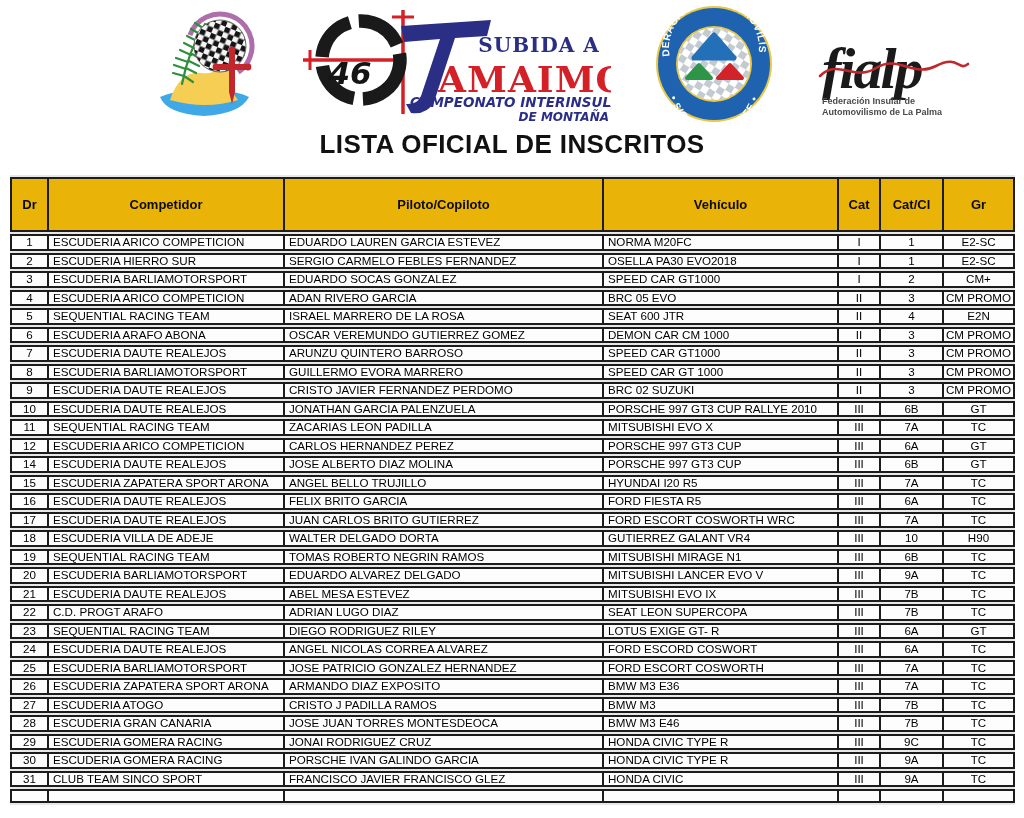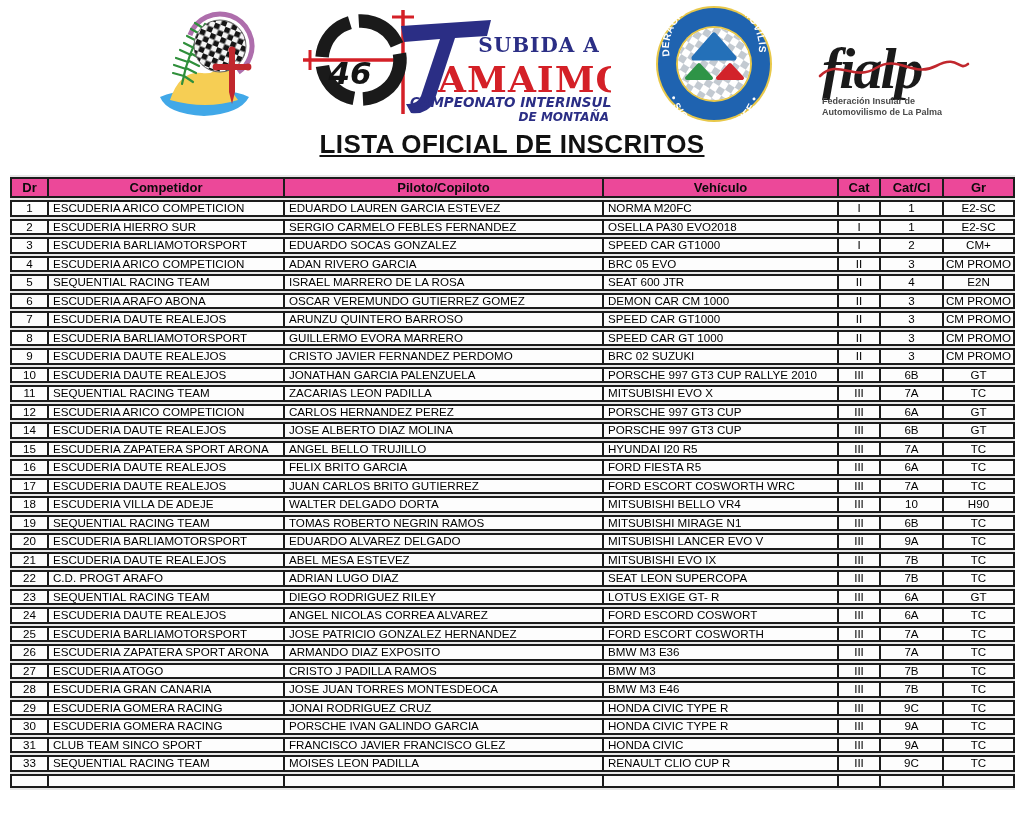--- a/index.html
+++ b/index.html
@@ -9,33 +9,33 @@
 
   
   .logo { position:absolute; }
   .logo-ecv      { left:152px; top:4px; }
   .logo-tamaimo  { left:303px; top:10px; }
   .logo-tenerife { left:653px; top:3px; }
   .logo-fialp    { left:818px; top:36px; }
 
   
   .doc-title { position:absolute; top:129px; left:0; right:0; text-align:center;
-    font-size:26px; font-weight:bold; color:#111; letter-spacing:.4px;text-decoration:underline; }
+    font-size:26px; font-weight:bold; color:#111; letter-spacing:.4px; }
 
   
   table.entries { position:absolute; left:10px; top:175px; width:1005px;
     table-layout:fixed; border-collapse:separate; border-spacing:0 2px;
     background:#e7e7e7; }
   th,td { border-top:2px solid #1c1c1c; border-bottom:2px solid #1c1c1c;
     border-left:1px solid #1c1c1c; border-right:1px solid #1c1c1c;
     overflow:hidden; white-space:nowrap; }
   tr > *:first-child { border-left:2px solid #1c1c1c; }
   tr > *:last-child  { border-right:2px solid #1c1c1c; }
-  thead th { background:#ec4899; color:#0b0b0b; font-weight:bold;
-    font-size:13px; height:15px; padding:1px 2px; text-align:center; }
+  thead th { background:#eab308; color:#0b0b0b; font-weight:bold;
+    font-size:13px; height:15px; padding:18px 2px; text-align:center; }
   tbody td { background:#fdfdfd; color:#000; font-size:11.6px; height:12.5px;
     line-height:12.5px; padding:0 4px; text-align:left; vertical-align:middle; }
   tbody td.ctr, tfoot td { text-align:center; padding:0 1px; }
   tfoot td { background:#fdfdfd; height:14px; }
 
   svg text { user-select:none; }
 </style>
 </head>
 <body>
 
@@ -310,21 +310,21 @@
           <td>JUAN CARLOS  BRITO  GUTIERREZ</td>
           <td>FORD ESCORT COSWORTH WRC</td>
           <td class="ctr">III</td>
           <td class="ctr">7A</td>
           <td class="ctr">TC</td>
         </tr>
         <tr>
           <td class="ctr">18</td>
           <td>ESCUDERIA VILLA DE ADEJE</td>
           <td>WALTER DELGADO DORTA</td>
-          <td>MITSUBISHI  BELLO VR4</td>
+          <td>GUTIERREZ  GALANT VR4</td>
           <td class="ctr">III</td>
           <td class="ctr">10</td>
           <td class="ctr">H90</td>
         </tr>
         <tr>
           <td class="ctr">19</td>
           <td>SEQUENTIAL RACING TEAM</td>
           <td>TOMAS ROBERTO  NEGRIN  RAMOS</td>
           <td>MITSUBISHI  MIRAGE N1</td>
           <td class="ctr">III</td>
@@ -430,29 +430,20 @@
           <td class="ctr">9A</td>
           <td class="ctr">TC</td>
         </tr>
         <tr>
           <td class="ctr">31</td>
           <td>CLUB TEAM SINCO SPORT</td>
           <td>FRANCISCO JAVIER FRANCISCO GLEZ</td>
           <td>HONDA CIVIC</td>
           <td class="ctr">III</td>
           <td class="ctr">9A</td>
-          <td class="ctr">TC</td>
-        </tr>
-        <tr>
-          <td class="ctr">33</td>
-          <td>SEQUENTIAL RACING TEAM</td>
-          <td>MOISES LEON PADILLA</td>
-          <td>RENAULT  CLIO CUP R</td>
-          <td class="ctr">III</td>
-          <td class="ctr">9C</td>
           <td class="ctr">TC</td>
         </tr>
       </tbody>
     <tfoot>
       <tr>
         <td></td>
           <td></td>
           <td></td>
         <td></td>
           <td></td>

